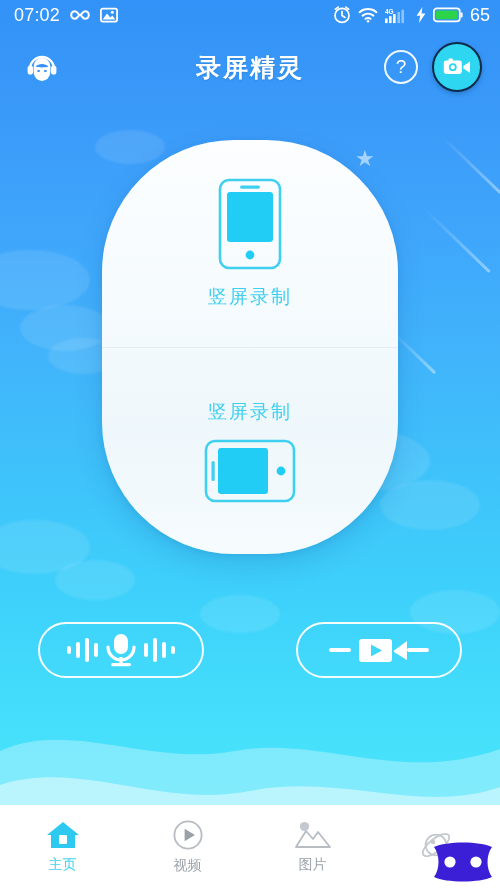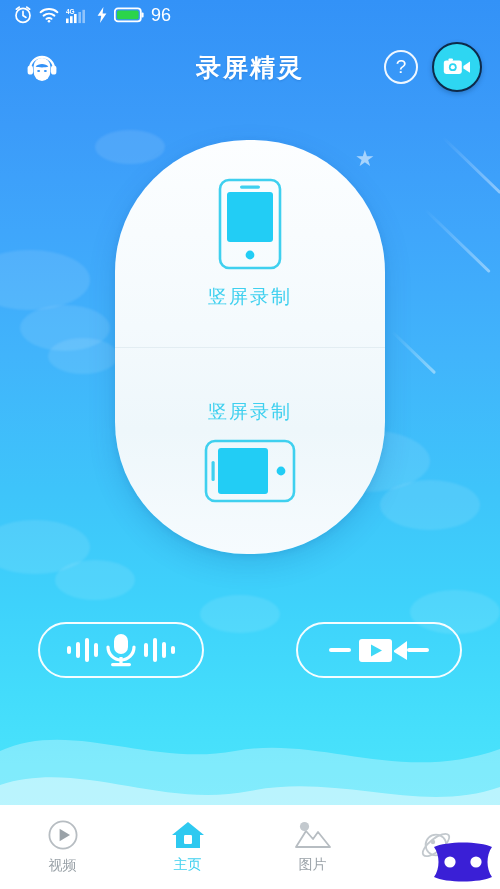--- a/index.html
+++ b/index.html
@@ -93,21 +93,21 @@
     display:flex; align-items:center; justify-content:center;
     box-shadow:0 2px 5px rgba(0,40,80,.28);
     cursor:pointer;
   }
 
   
   .card{
     position:absolute;
     left:50%; transform:translateX(-50%);
     top:140px;
-    width:270px; height:414px;
+    width:296px; height:414px;
     border-radius:132px;
     background:linear-gradient(180deg,#fcfeff 0%,#f4fafd 45%,#eef7fb 70%,#f6fbfe 100%);
     box-shadow:0 10px 28px rgba(10,70,140,.16), 0 2px 6px rgba(10,70,140,.10);
     z-index:5;
     overflow:hidden;
   }
   .card-half{
     position:relative;
     height:50%;
     display:flex; flex-direction:column;
@@ -193,20 +193,35 @@
 
     <svg class="waves" viewBox="0 0 500 200" preserveAspectRatio="none">
       <path d="M0,62 C70,30 150,78 235,62 C320,46 400,96 500,60 L500,200 L0,200 Z" fill="rgba(255,255,255,0.30)"></path>
       <path d="M0,96 C80,70 160,120 250,102 C340,84 420,126 500,98 L500,200 L0,200 Z" fill="rgba(255,255,255,0.45)"></path>
       <path d="M0,128 C90,104 170,150 265,132 C360,114 430,152 500,130 L500,200 L0,200 Z" fill="rgba(255,255,255,0.70)"></path>
       <path d="M0,158 C100,134 180,176 280,158 C380,140 440,172 500,156 L500,200 L0,200 Z" fill="#ffffff"></path>
     </svg>
   </div>
 
   <div class="statusbar">
+    <div class="sb-left">
+      <span class="sb-time">07:02</span>
+      <span class="ico">
+        <svg width="22" height="14" viewBox="0 0 22 14">
+          <path d="M6,3.2a3.8,3.8 0 1 0 0,7.6c2.6,0 3.2-3.8 5-3.8c1.8,0 2.4,3.8 5,3.8a3.8,3.8 0 1 0 0-7.6c-2.6,0-3.2,3.8-5,3.8C9.2,7 8.6,3.2 6,3.2z" fill="none" stroke="#fff" stroke-width="2.1"></path>
+        </svg>
+      </span>
+      <span class="ico">
+        <svg width="18" height="16" viewBox="0 0 18 16">
+          <rect x="0.9" y="1.6" width="16.2" height="13" rx="2" fill="none" stroke="#fff" stroke-width="1.8"></rect>
+          <path d="M2.6,12.4 L7,6.6 L10.3,10.6 L12.3,8.4 L15.4,12.4 Z" fill="#fff"></path>
+          <circle cx="12.3" cy="5.3" r="1.5" fill="#fff"></circle>
+        </svg>
+      </span>
+    </div>
     <div class="sb-right">
       <span class="ico">
         <svg width="18" height="18" viewBox="0 0 18 18">
           <circle cx="9" cy="9.4" r="7" fill="none" stroke="#fff" stroke-width="1.7"></circle>
           <path d="M9,5.4 L9,9.6 L12,11.4" fill="none" stroke="#fff" stroke-width="1.7" stroke-linecap="round"></path>
           <path d="M2.4,3.2 L5.2,1.1 M15.6,3.2 L12.8,1.1" stroke="#fff" stroke-width="1.7" stroke-linecap="round"></path>
         </svg>
       </span>
       <span class="ico">
         <svg width="20" height="16" viewBox="0 0 20 16">
@@ -231,21 +246,21 @@
           <path d="M6.4,0 L0.6,8.8 L4.2,8.8 L3,16 L9.4,6.6 L5.6,6.6 Z" fill="#fff"></path>
         </svg>
       </span>
       <span class="ico">
         <svg width="30" height="16" viewBox="0 0 30 16">
           <rect x="0.8" y="1.4" width="26" height="13" rx="3.2" fill="none" stroke="#fff" stroke-width="1.8"></rect>
           <rect x="3" y="3.6" width="21.6" height="8.6" rx="1.6" fill="#2bd44a"></rect>
           <rect x="27.4" y="5.4" width="2.2" height="5" rx="1" fill="#fff"></rect>
         </svg>
       </span>
-      <span class="sb-batt-num">96</span>
+      <span class="sb-batt-num">65</span>
     </div>
   </div>
 
   <div class="header">
     <div class="avatar-btn">
       <svg width="38" height="38" viewBox="0 0 38 38">
         <path d="M7,21 a12,12 0 0 1 24,0" fill="none" stroke="#fff" stroke-width="2.4" stroke-linecap="round"></path>
         <rect x="4.6" y="17.6" width="5.4" height="9" rx="2.7" fill="#fff"></rect>
         <rect x="28" y="17.6" width="5.4" height="9" rx="2.7" fill="#fff"></rect>
         <path d="M10.6,18.4 a8.4,8.4 0 0 1 16.8,0 v5 a8.4,9.6 0 0 1 -16.8,0 z" fill="#fff"></path>
@@ -313,33 +328,33 @@
         <rect x="10" y="18" width="22" height="4" rx="2" fill="#fff"></rect>
         <rect x="40" y="9" width="33" height="23" rx="3" fill="#fff"></rect>
         <path d="M75,20.5 L88,11 L88,30 L75,22 Z" fill="#fff"></path>
         <path d="M52,14.6 L63,20.5 L52,26.4 Z" fill="#3fd8f6"></path>
         <rect x="88" y="18" width="22" height="4" rx="2" fill="#fff"></rect>
       </svg>
     </div>
   </div>
 
   <div class="tabbar">
+    <div class="tab active">
+      <svg width="34" height="30" viewBox="0 0 34 30">
+        <path d="M17,2 L33,15 L29,15 L29,28 L5,28 L5,15 L1,15 Z" fill="#2ec9f0"></path>
+        <rect x="13" y="15" width="8" height="9" rx="1.2" fill="#fff"></rect>
+      </svg>
+      <span class="tab-label">主页</span>
+    </div>
     <div class="tab">
       <svg width="32" height="32" viewBox="0 0 32 32">
         <circle cx="16" cy="16" r="13.6" fill="none" stroke="#b7bdc2" stroke-width="1.8"></circle>
         <path d="M12.6,9.8 L23,16 L12.6,22.2 Z" fill="#9aa2a8"></path>
       </svg>
       <span class="tab-label">视频</span>
-    </div>
-    <div class="tab active">
-      <svg width="34" height="30" viewBox="0 0 34 30">
-        <path d="M17,2 L33,15 L29,15 L29,28 L5,28 L5,15 L1,15 Z" fill="#2ec9f0"></path>
-        <rect x="13" y="15" width="8" height="9" rx="1.2" fill="#fff"></rect>
-      </svg>
-      <span class="tab-label">主页</span>
     </div>
     <div class="tab">
       <svg width="36" height="30" viewBox="0 0 36 30">
         <path d="M1,27 L11,11 L18,19 L23,12 L35,27 Z" fill="none" stroke="#b7bdc2" stroke-width="1.8" stroke-linejoin="round"></path>
         <circle cx="9.5" cy="6.5" r="4.6" fill="#c3c9ce"></circle>
       </svg>
       <span class="tab-label">图片</span>
     </div>
     <div class="tab">
       <svg width="34" height="32" viewBox="0 0 34 32">

